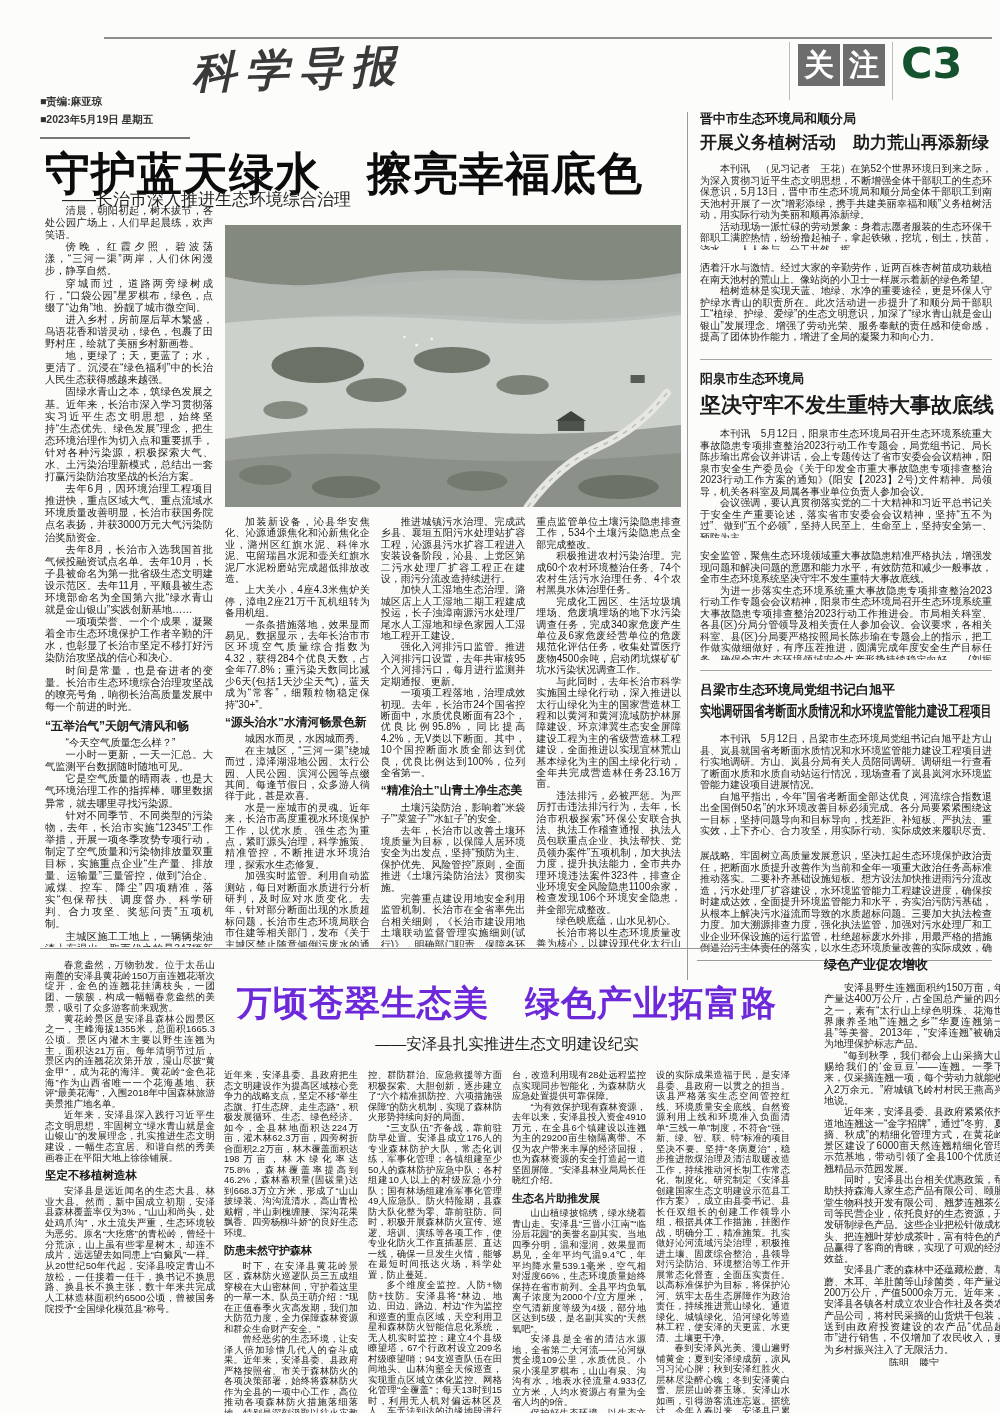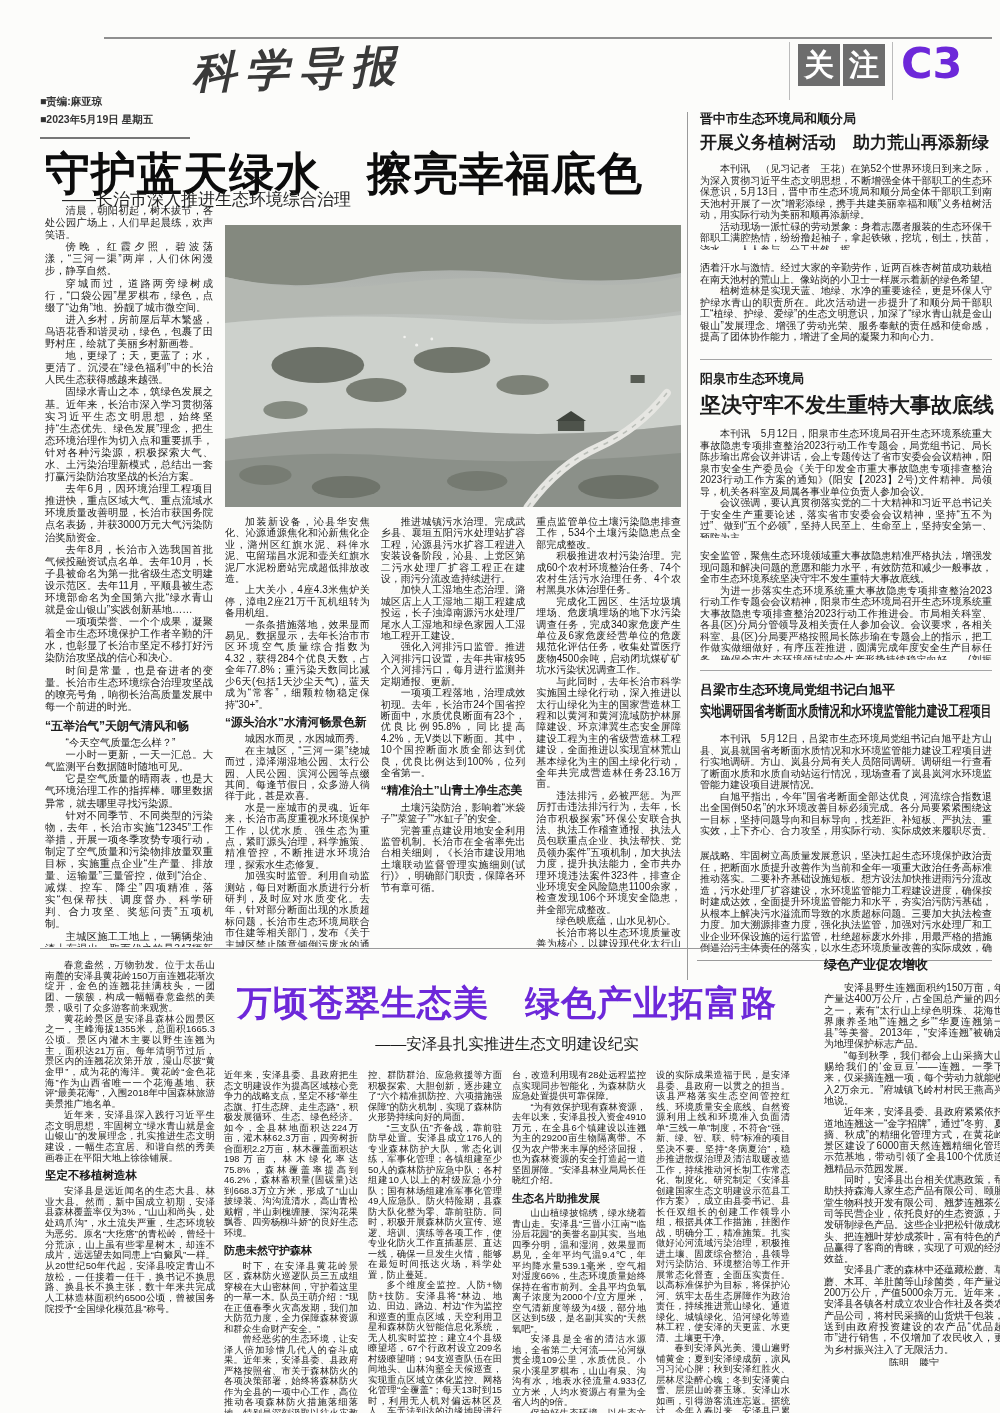--- a/index.html
+++ b/index.html
@@ -9,21 +9,21 @@
   
   .top-rule{position:absolute;left:104px;top:37px;width:888px;height:2px;background:#8f8f8f;}
   .editor-block{position:absolute;left:40px;top:44px;width:150px;font-size:10.5px;line-height:1.75;
                 font-weight:bold;color:#333;border-bottom:2px solid #777;padding-bottom:8px;margin-top:48px;}
   .masthead{position:absolute;left:192px;top:40px;font-family:"DejaVu Serif","Liberation Serif",serif;
             font-style:italic;font-weight:bold;font-size:44px;letter-spacing:9px;color:#3a3a3a;
             transform:rotate(-2deg);}
   .badge-rule{position:absolute;top:42px;width:1px;height:58px;background:#bbb;}
   .badge-sq{position:absolute;top:44px;width:42px;height:42px;background:#6d6d6d;color:#fff;
             font-size:30px;font-weight:bold;text-align:center;line-height:42px;}
-  .page-no{position:absolute;left:901px;top:38px;font-size:43px;font-weight:bold;color:#6d28d9;
+  .page-no{position:absolute;left:901px;top:38px;font-size:43px;font-weight:bold;color:#14532d;
            font-family:"DejaVu Sans","Liberation Sans",sans-serif;}
 
   
   .para{margin:0;text-indent:2em;text-align:justify;}
   .cont{text-indent:0;}
   .sub-head{margin:7px 0 5px 0;font-weight:bold;text-indent:0;}
   .byline{margin:2px 0 0 0;text-align:center;text-indent:0;}
 
   
   .m-headline{position:absolute;left:45px;top:114px;width:640px;font-size:45px;font-weight:900;
@@ -153,20 +153,21 @@
             <p class="para">水是一座城市的灵魂。近年来，长治市高度重视水环境保护工作，以优水质、强生态为重点，紧盯源头治理，科学施策、精准管控，不断推进水环境治理，探索水生态修复。</p>
             <p class="para">加强实时监管。利用自动监测站，每日对断面水质进行分析研判，及时应对水质变化。去年，针对部分断面出现的水质超标问题，长治市生态环境局联合市住建等相关部门，发布《关于主城区禁止随意倾倒污废水的通告》。</p>
           </div>
         <div class="m-colx">
             <p class="para">推进城镇污水治理。完成武乡县、襄垣五阳污水处理站扩容工程，沁源县污水扩容工程进入安装设备阶段，沁县、上党区第二污水处理厂扩容工程正在建设，雨污分流改造持续进行。</p>
             <p class="para">加快人工湿地生态治理。潞城区店上人工湿地二期工程建成投运，长子浊漳南源污水处理厂尾水人工湿地和绿色家园人工湿地工程开工建设。</p>
             <p class="para">强化入河排污口监管。推进入河排污口设置，去年共审核95个入河排污口，每月进行监测并定期通报、更新。</p>
             <p class="para">一项项工程落地，治理成效初现。去年，长治市24个国省控断面中，水质优良断面有23个，优良比例95.8%，同比提高4.2%，无V类以下断面。其中，10个国控断面水质全部达到优良，优良比例达到100%，位列全省第一。</p>
             <h4 class="sub-head">“精准治土”山青土净生态美</h4>
             <p class="para">土壤污染防治，影响着“米袋子”“菜篮子”“水缸子”的安全。</p>
+            <p class="para">去年，长治市以改善土壤环境质量为目标，以保障人居环境安全为出发点，坚持“预防为主、保护优先、风险管控”原则，全面推进《土壤污染防治法》贯彻实施。</p>
             <p class="para">完善重点建设用地安全利用监管机制。长治市在全省率先出台相关细则，《长治市建设用地土壤联动监督管理实施细则(试行)》，明确部门职责，保障各环节有章可循。</p>
           </div>
         <div class="m-colx">
             <p class="para cont">重点监管单位土壤污染隐患排查工作，534个土壤污染隐患点全部完成整改。</p>
             <p class="para">积极推进农村污染治理。完成60个农村环境整治任务、74个农村生活污水治理任务、4个农村黑臭水体治理任务。</p>
             <p class="para">完成化工园区、生活垃圾填埋场、危废填埋场的地下水污染调查任务，完成340家危废产生单位及6家危废经营单位的危废规范化评估任务，收集处置医疗废物4500余吨，启动闭坑煤矿矿坑水污染状况调查工作。</p>
             <p class="para">与此同时，去年长治市科学实施国土绿化行动，深入推进以太行山绿化为主的国家营造林工程和以黄河和黄河流域防护林屏障建设、环京津冀生态安全屏障建设工程为主的省级营造林工程建设，全面推进以实现宜林荒山基本绿化为主的国土绿化行动，全年共完成营造林任务23.16万亩。</p>
             <p class="para">违法排污，必被严惩。为严厉打击违法排污行为，去年，长治市积极探索“环保公安联合执法、执法工作稽查通报、执法人员包联重点企业、执法帮扶、党员领办案件”五项机制，加大执法力度，提升执法能力，全市共办理环境违法案件323件，排查企业环境安全风险隐患1100余家，检查发现106个环境安全隐患，并全部完成整改。</p>
             <p class="para">绿色映底蕴，山水见初心。</p>
             <p class="para">长治市将以生态环境质量改善为核心，以建设现代化太行山水名城为导向，以实现减污降碳协同增效为总目标，持续打好蓝天、碧水、净土保卫战，努力完善生态环境治理的长治方案，用生态文明建设“高分答卷”为百姓幸福生活增光添彩。</p>

